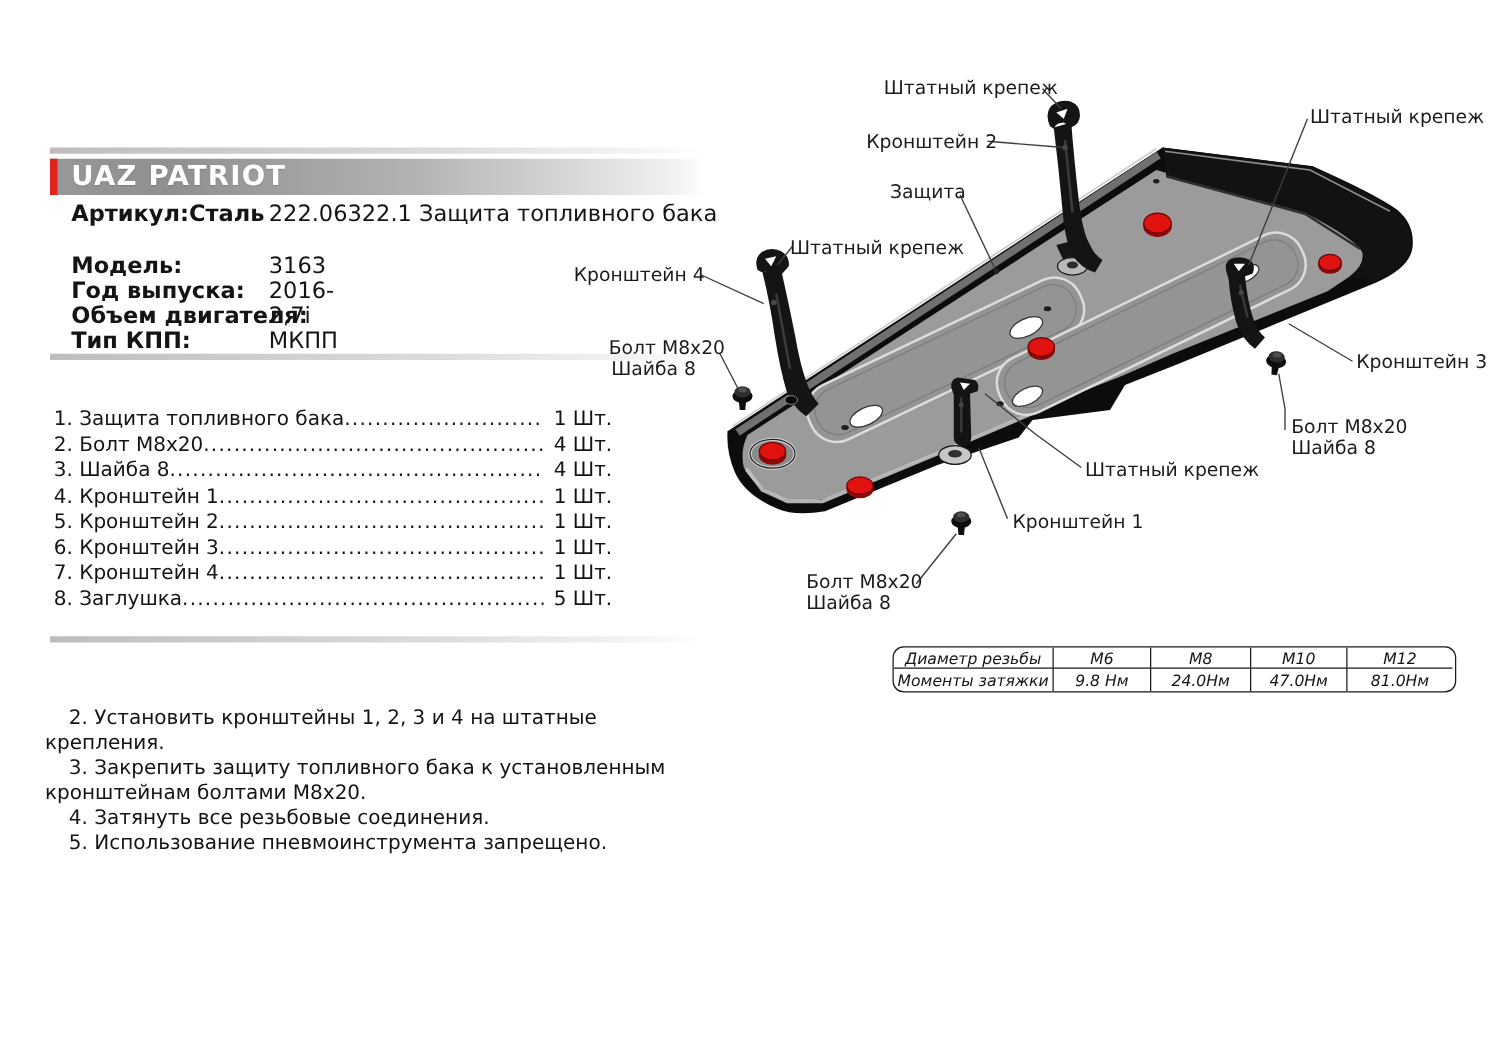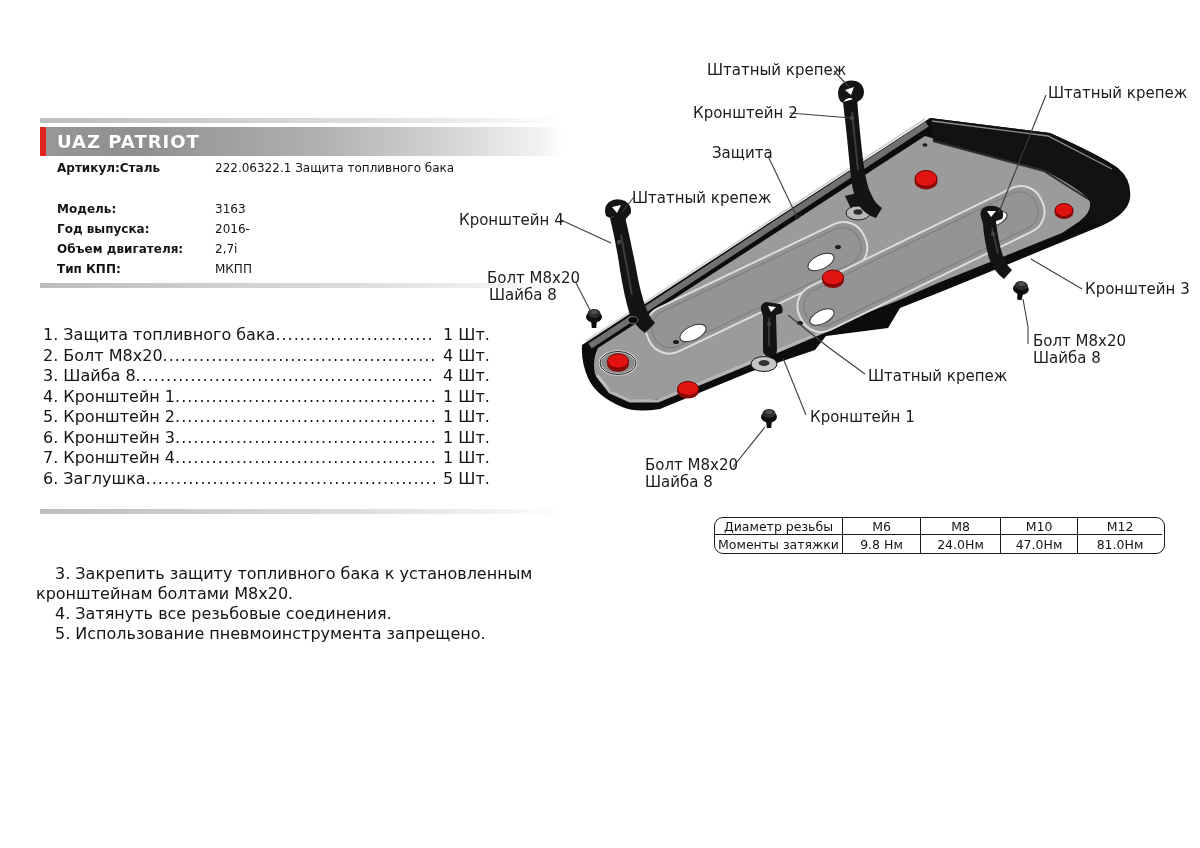--- a/index.html
+++ b/index.html
@@ -14,39 +14,39 @@
   
   .band-strip{position:absolute;left:40px;width:523px;height:5px;
     background:linear-gradient(to right,#bdbdbd,#dcdcdc 60%,#f4f4f4 90%,#fff);}
   .band{position:absolute;left:40px;width:523px;height:29px;
     background:linear-gradient(to right,#989898,#8f8f8f 18%,#b2b2b2 55%,#d8d8d8 80%,#f2f2f2 96%,#fff);
     display:flex;align-items:center;}
   .band::before{content:"";position:absolute;left:0;top:0;width:6px;height:100%;
     background:var(--accent-red);}
   .band .band-title{margin-left:17px;font-weight:bold;font-size:20px;color:#ffffff;
     letter-spacing:.5px;white-space:nowrap;text-shadow:0 1px 1px rgba(0,0,0,.15);}
-  #brand-band .band-title{font-size:18px;letter-spacing:1px;}
-  
-  .kv-row{position:absolute;left:57px;height:20px;font-size:12px;white-space:nowrap;}
+  #brand-band .band-title{font-size:22px;letter-spacing:1px;}
+  
+  .kv-row{position:absolute;left:57px;height:20px;font-size:18px;white-space:nowrap;}
   .kv-row .kv-label{font-weight:bold;}
   .kv-row .kv-value{position:absolute;left:158px;top:0;font-weight:normal;}
   
   #parts-list{position:absolute;left:43px;top:325px;width:447px;font-size:16px;}
   .part-row{display:flex;align-items:baseline;height:20.5px;line-height:20.5px;}
   .part-name{flex:none;white-space:nowrap;}
   .part-dots{flex:1 1 auto;overflow:hidden;white-space:nowrap;letter-spacing:1px;}
   .part-qty{flex:none;width:47px;margin-left:8px;white-space:nowrap;}
   
   #steps{position:absolute;left:36px;top:564px;width:525px;font-size:16px;}
   #steps p{margin:0;text-indent:19px;line-height:20px;}
   
   #torque-table{position:absolute;left:714px;top:517px;width:449px;height:35px;
     border:1.5px solid #1a1a1a;border-radius:9px;overflow:hidden;
     display:grid;grid-template-columns:128px 78px 80px 77px 84px;grid-template-rows:17px 18px;
-    font-size:12.5px;background:#fff;}
+    font-size:12.5px;background:#fff;font-style:italic;}
   #torque-table .cell{display:flex;align-items:center;justify-content:center;
     border-right:1.2px solid #1a1a1a;white-space:nowrap;}
   #torque-table .cell.last{border-right:none;}
   #torque-table .cell.hdr{border-bottom:1.2px solid #1a1a1a;}
   
   #diagram-svg{position:absolute;left:0;top:0;}
   .callout-text{font-size:15px;fill:#1b1b1b;}
   .callout-line{stroke:#3d3d3d;stroke-width:1.1;fill:none;}
 </style>
 </head>
@@ -113,28 +113,29 @@
         <span class="part-name">6. Кронштейн 3</span>
         <span class="part-dots">........................................................................................</span>
         <span class="part-qty">1 Шт.</span>
       </div>
     <div class="part-row">
         <span class="part-name">7. Кронштейн 4</span>
         <span class="part-dots">........................................................................................</span>
         <span class="part-qty">1 Шт.</span>
       </div>
     <div class="part-row">
-        <span class="part-name">6. Заглушка</span>
+        <span class="part-name">8. Заглушка</span>
         <span class="part-dots">........................................................................................</span>
         <span class="part-qty">5 Шт.</span>
       </div>
   </div>
 
   <div class="band-strip" style="top:509px"></div>
   <div id="steps">
+    <p>2. Установить кронштейны 1, 2, 3 и 4 на штатные крепления.</p>
     <p>3. Закрепить защиту топливного бака к установленным кронштейнам болтами М8х20.</p>
     <p>4. Затянуть все резьбовые соединения.</p>
     <p>5. Использование пневмоинструмента запрещено.</p>
   </div>
 
   <div id="torque-table">
     <div class="cell hdr">Диаметр резьбы</div>
     <div class="cell hdr">М6</div>
     <div class="cell hdr">М8</div>
     <div class="cell hdr">М10</div>

